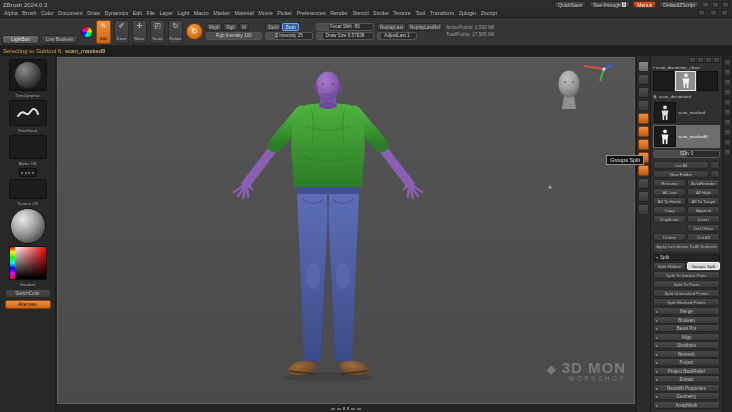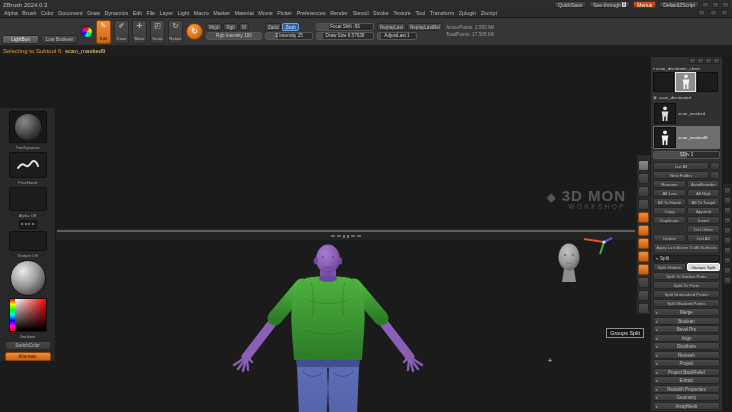--- a/index.html
+++ b/index.html
@@ -45,21 +45,21 @@
   .slider { position:relative; height:8px; background:#2b2b2b; border:1px solid #565656; border-radius:2px; overflow:hidden; }
   .slider .fill { position:absolute; top:0; left:0; bottom:0; background:#4d4d4d; }
   .slider .lab { position:relative; display:block; text-align:center; font-size:4.6px; line-height:6.5px; color:#cfcfcf; white-space:nowrap; }
   .points { font-size:4.8px; line-height:1.35; color:#9c9c9c; white-space:nowrap; }
 
   .statusrow { height:10px; background:#1e1e1e; display:flex; align-items:center; gap:2px; padding-left:3px; font-size:6px; flex:none; }
   .status-msg { color:#e09a35; }
   .status-name { color:#f2cf6e; }
 
   
-  .workspace { flex:1; display:flex; min-height:0;align-items:center; }
+  .workspace { flex:1; display:flex; min-height:0; }
 
   .tray { width:56px; background:#282828; border-right:1px solid #1a1a1a; display:flex; flex-direction:column; align-items:center; gap:2px; padding-top:3px; flex:none; }
   .tray .lab { font-size:4.2px; color:#a5a5a5; }
   .tray-box { width:38px; background:#1d1d1d; border:1px solid #101010; border-radius:2px; display:flex; align-items:center; justify-content:center; }
   .brush-thumb { width:38px; height:32px; background:#181818; border:1px solid #0e0e0e; border-radius:2px;
     display:flex; align-items:center; justify-content:center; }
   .brush-thumb .ball { width:26px; height:26px; border-radius:50%; background:radial-gradient(circle at 35% 30%, #8a8a8a, #3c3c3c 60%, #101010); }
   .dots-icon { width:18px; height:9px; background:#1d1d1d; border:1px solid #101010; border-radius:2px;
     display:flex; align-items:center; justify-content:space-evenly; }
   .dots-icon i { width:2px; height:2px; border-radius:50%; background:#8a8a8a; }

